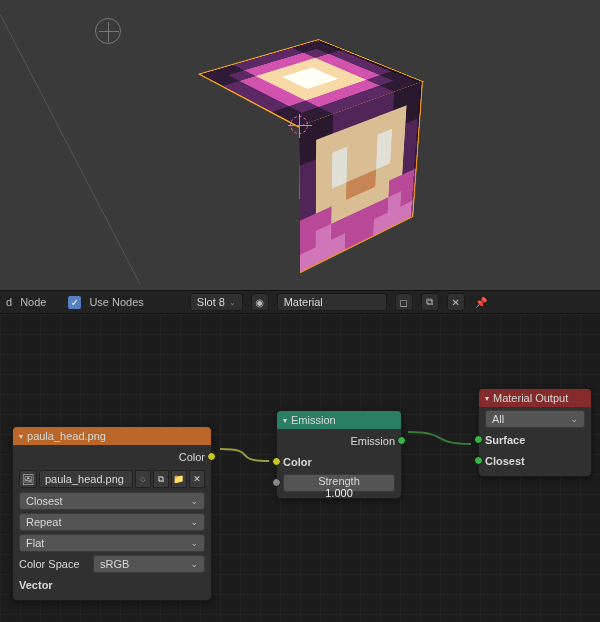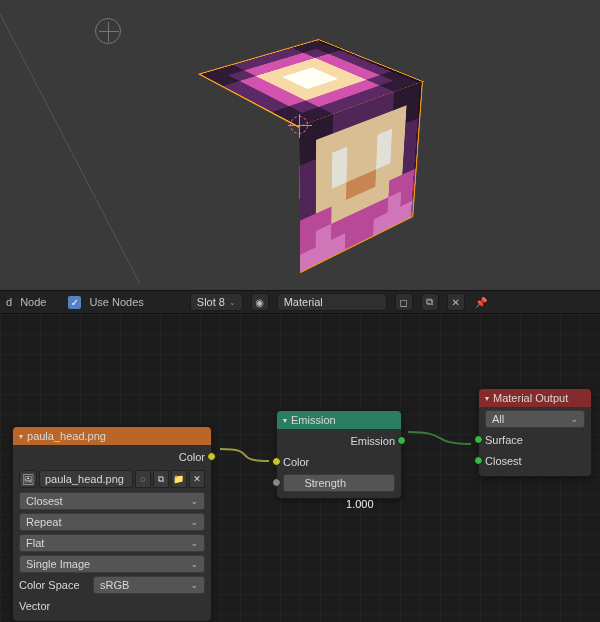--- a/index.html
+++ b/index.html
@@ -85,36 +85,36 @@
     border-radius: 5px; box-shadow: 0 2px 6px rgba(0,0,0,.4);
   }
   .node .hdr {
     height: 18px; border-radius: 4px 4px 0 0; display:flex; align-items:center;
     padding: 0 6px; gap: 4px; font-size: 11px;
   }
   .node .hdr .tri { font-size: 8px; }
   .node .body { padding: 3px 6px 6px 6px; display:flex; flex-direction:column; gap:3px; }
   .row { display:flex; align-items:center; height:18px; position:relative; }
   .row.right { justify-content:flex-end; }
-  .row.left  { justify-content:flex-start; }
+  .row.left  { justify-content:flex-start;font-weight:bold; }
   .sock { width:9px; height:9px; border-radius:50%; position:absolute; top:4px; border:1px solid #111; }
   .sock.out { right:-11px; }
   .sock.in  { left:-11px; }
   .sock.yellow { background:#c7c729; }
   .sock.grey   { background:#888; }
   .sock.green  { background:#39b54a; }
   .sock.blue   { background:#6598ff; }
   .field {
     height: 18px; background:#545454; border-radius:3px; border:1px solid #3a3a3a;
     display:flex; align-items:center; justify-content:space-between; padding:0 6px;
     width: 100%;
   }
   .field.select::after { content:"⌄"; font-size:9px; color:#bbb; }
-  .numfield { justify-content: center; }
-  .numfield span:last-child { color:#eee;margin-top:41px; }
+  .numfield { justify-content: space-between; flex-direction: column; }
+  .numfield span:last-child { color:#eee; }
   .filebox {
     display:flex; gap:2px; align-items:center; height:20px;
   }
   .filebox .ico { width:18px; height:18px; background:#3a3a3a; border-radius:3px; border:1px solid #222; display:flex; align-items:center; justify-content:center; font-size:10px; }
   .filebox .name { flex:1; height:18px; background:#3a3a3a; border-radius:3px; border:1px solid #222; display:flex; align-items:center; padding:0 5px; }
   .filebox .mini { width:16px; height:18px; background:#3a3a3a; border:1px solid #222; display:flex; align-items:center; justify-content:center; font-size:9px; }
 
   
   .hdr.orange { background:#ba6628; color:#fff; }
   .hdr.teal   { background:#297e63; color:#fff; }
@@ -383,23 +383,20 @@
       </div>
       <div class="field select">
           <span>Closest</span>
         </div>
       <div class="field select">
           <span>Repeat</span>
         </div>
       <div class="field select">
           <span>Flat</span>
         </div>
-      <div class="field select">
-          <span>Single Image</span>
-        </div>
       <div class="row" style="gap:6px">
         <span style="flex:0 0 68px">Color Space</span>
         <div class="field select" style="flex:1">
             <span>sRGB</span>
           </div>
       </div>
       <div class="row left">
           <span>Vector</span>
         </div>
     </div>

